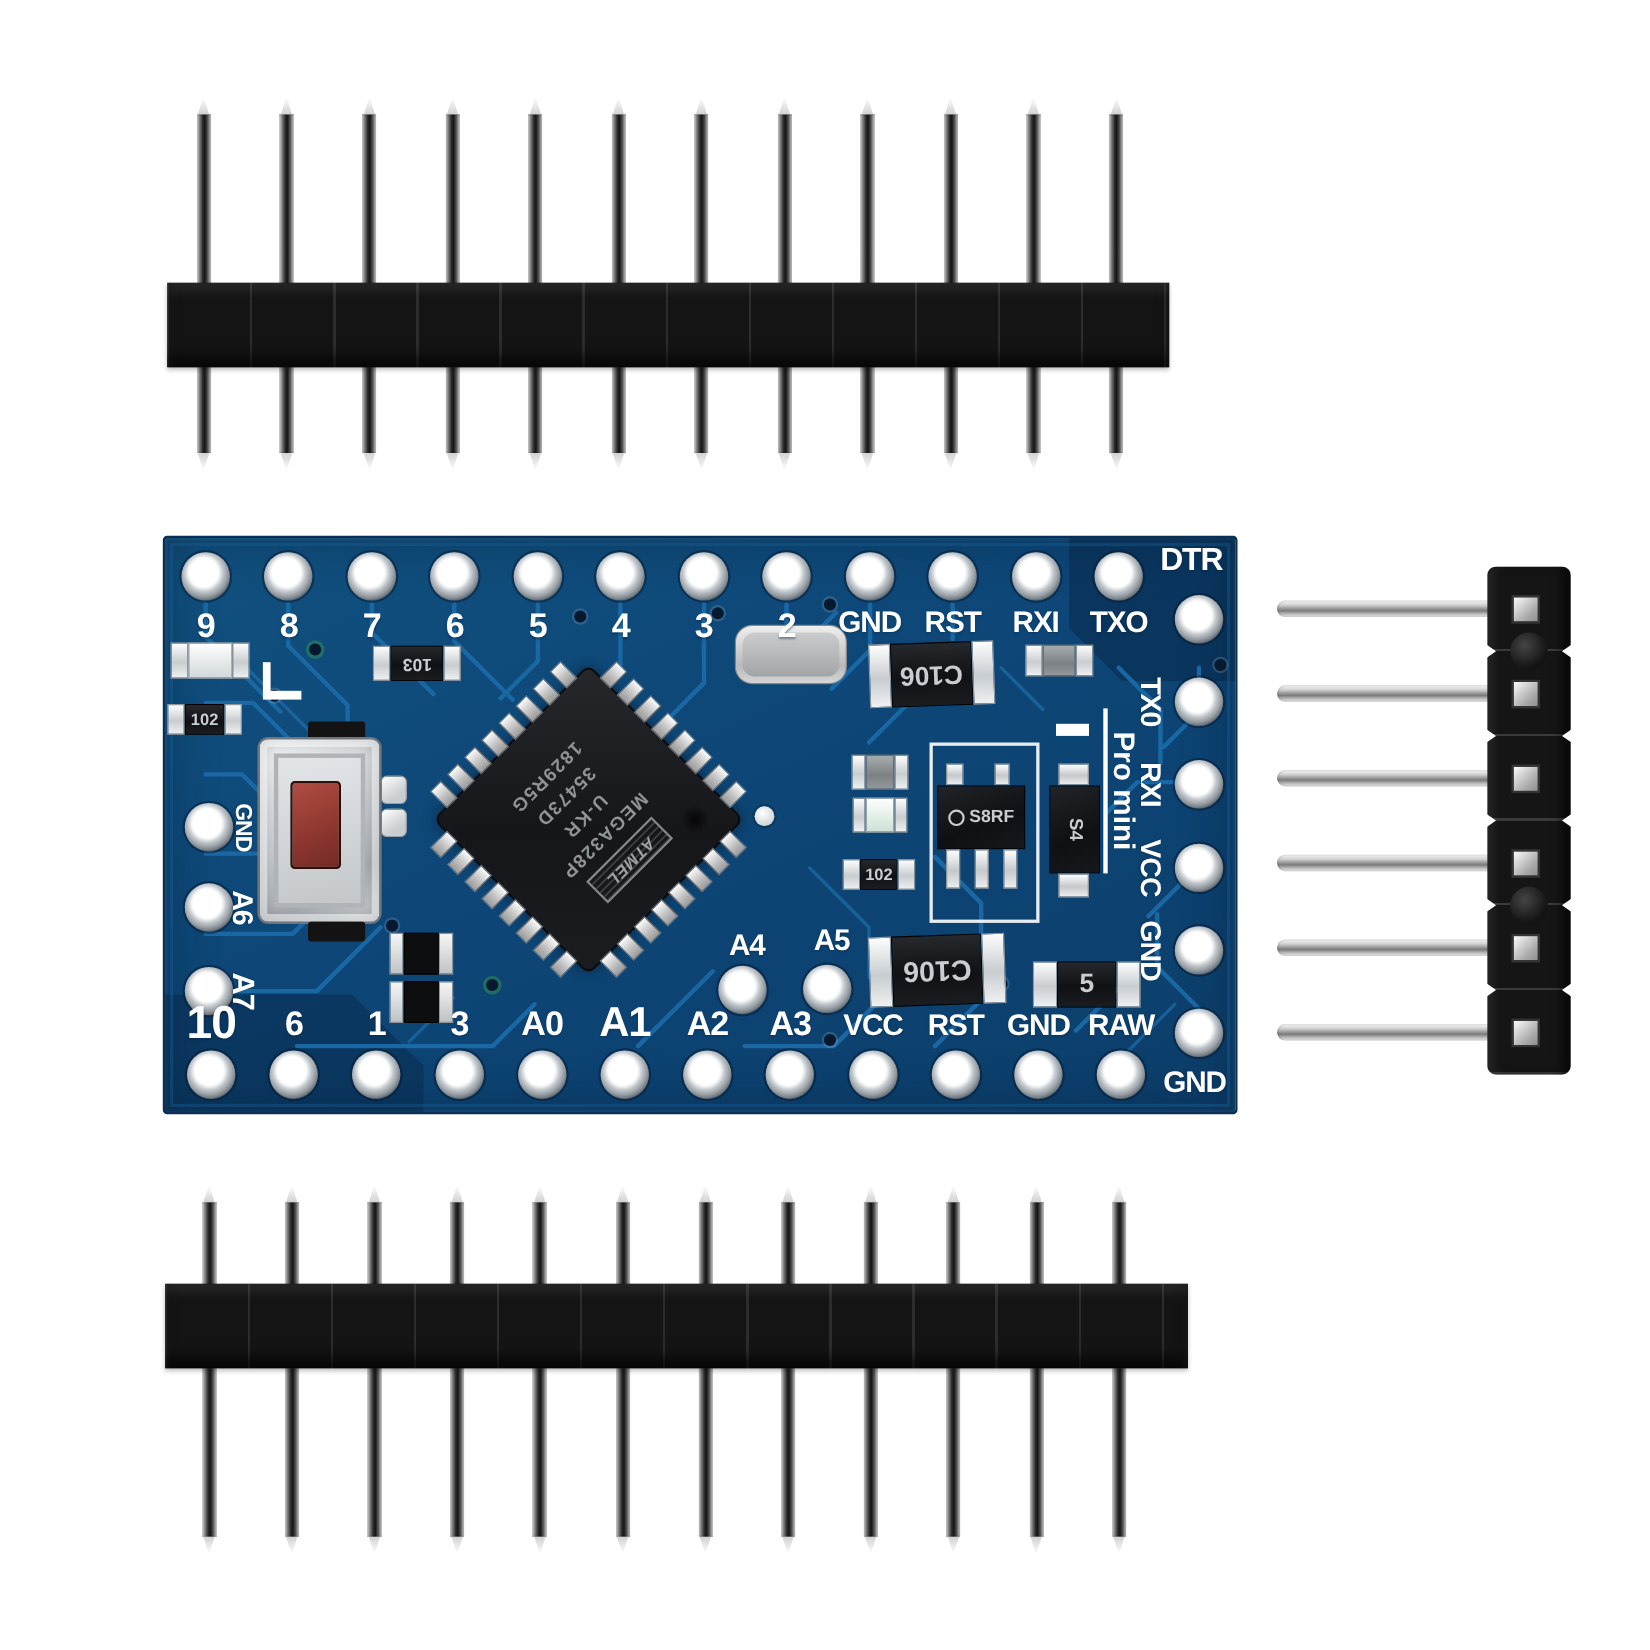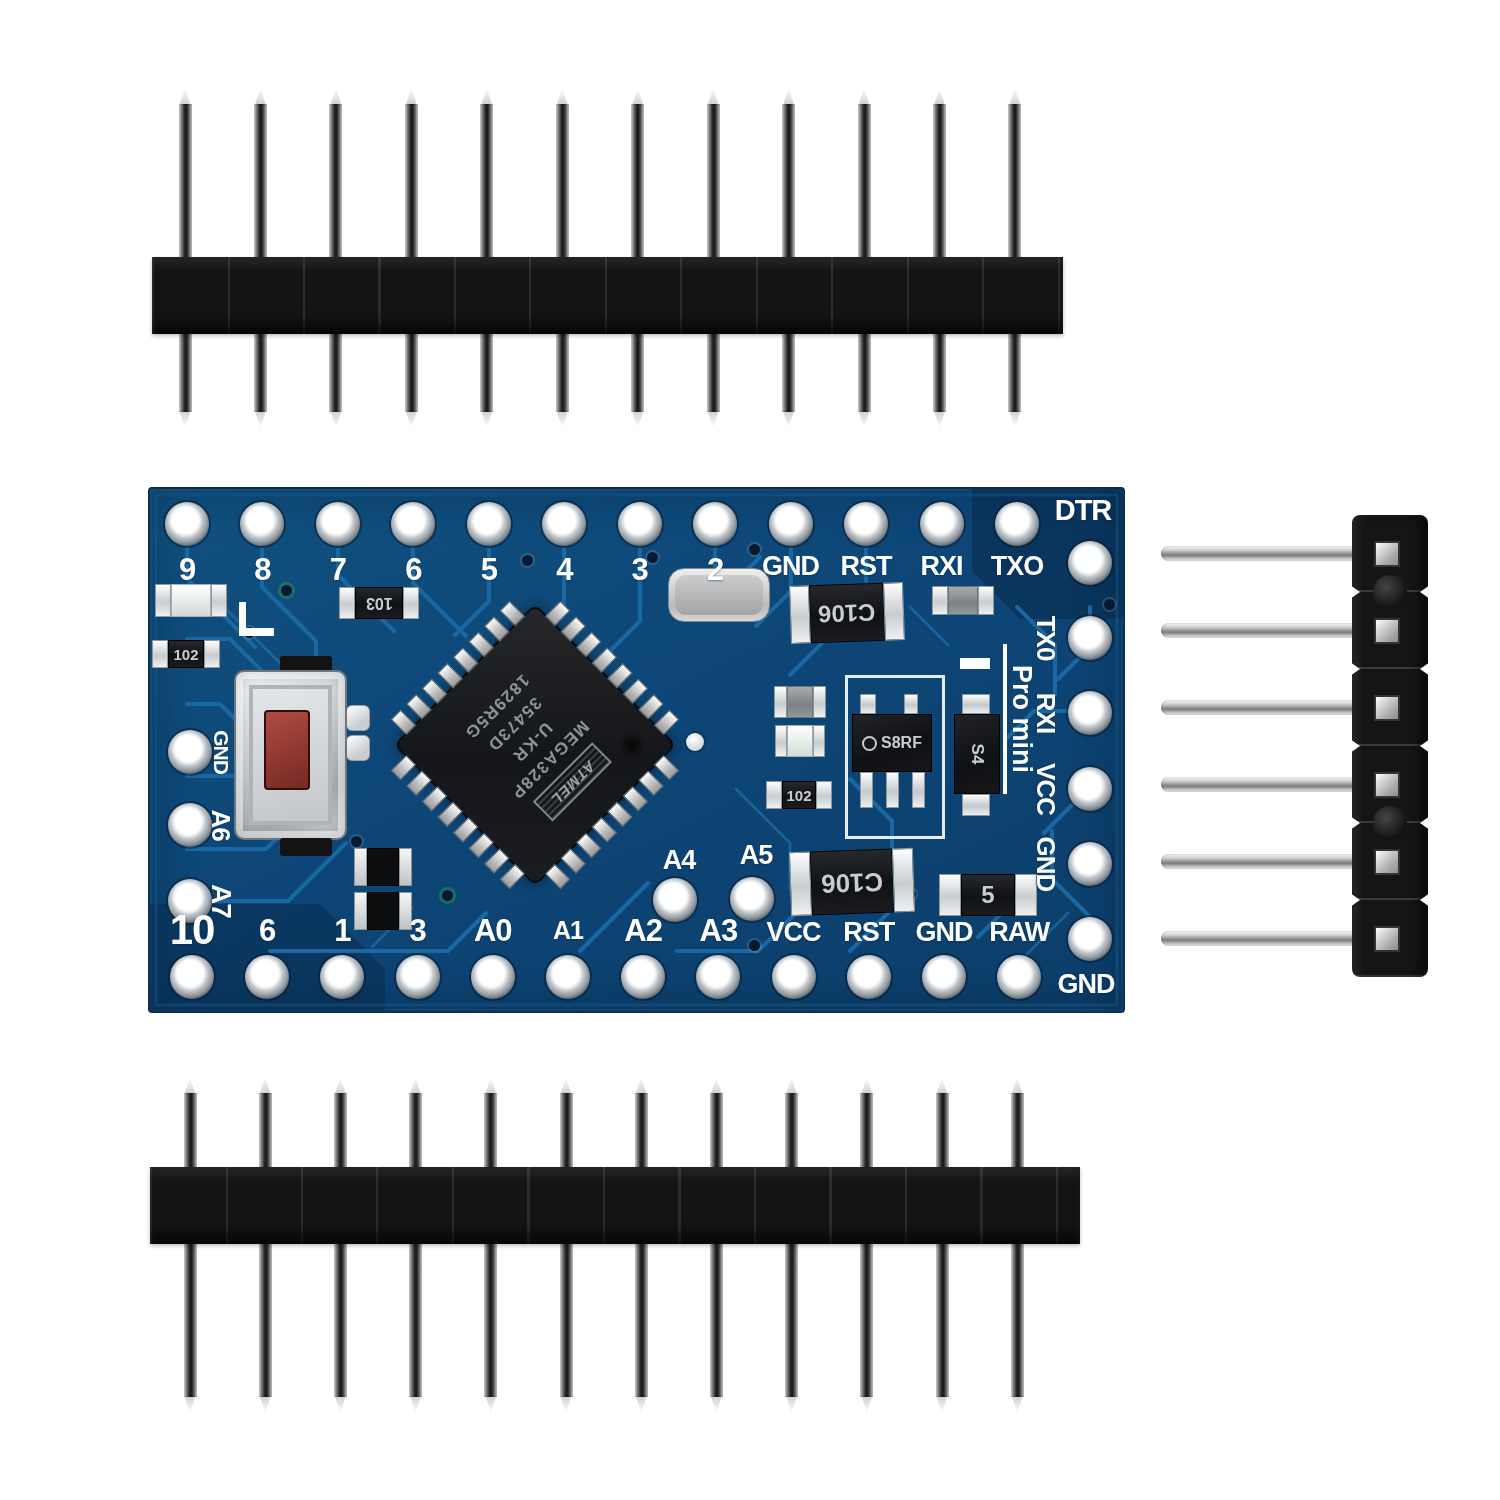--- a/index.html
+++ b/index.html
@@ -499,21 +499,21 @@
       <div class="lbl" style="left: 42px; top: 441px; font-size: 42px; transform: translate(-50%, -50%);">10</div>
       <div class="hole" style="left: 95.2px; top: 466px;"></div>
       <div class="lbl" style="left: 117.2px; top: 441px; font-size: 31px; transform: translate(-50%, -50%);">6</div>
       <div class="hole" style="left: 170.4px; top: 466px;"></div>
       <div class="lbl" style="left: 192.4px; top: 441px; font-size: 31px; transform: translate(-50%, -50%);">1</div>
       <div class="hole" style="left: 245.6px; top: 466px;"></div>
       <div class="lbl" style="left: 267.6px; top: 441px; font-size: 31px; transform: translate(-50%, -50%);">3</div>
       <div class="hole" style="left: 320.8px; top: 466px;"></div>
       <div class="lbl" style="left: 342.8px; top: 441px; font-size: 31px; transform: translate(-50%, -50%);">A0</div>
       <div class="hole" style="left: 396px; top: 466px;"></div>
-      <div class="lbl" style="left: 418px; top: 441px; font-size: 25px; transform: translate(-50%, -50%);">A1</div>
+      <div class="lbl" style="left: 418px; top: 441px; font-size: 38px; transform: translate(-50%, -50%);">A1</div>
       <div class="hole" style="left: 471.2px; top: 466px;"></div>
       <div class="lbl" style="left: 493.2px; top: 441px; font-size: 31px; transform: translate(-50%, -50%);">A2</div>
       <div class="hole" style="left: 546.4px; top: 466px;"></div>
       <div class="lbl" style="left: 568.4px; top: 441px; font-size: 31px; transform: translate(-50%, -50%);">A3</div>
       <div class="hole" style="left: 621.6px; top: 466px;"></div>
       <div class="lbl" style="left: 643.6px; top: 443px; font-size: 27px; transform: translate(-50%, -50%);">VCC</div>
       <div class="hole" style="left: 696.8px; top: 466px;"></div>
       <div class="lbl" style="left: 718.8px; top: 443px; font-size: 27px; transform: translate(-50%, -50%);">RST</div>
       <div class="hole" style="left: 772px; top: 466px;"></div>
       <div class="lbl" style="left: 794px; top: 443px; font-size: 27px; transform: translate(-50%, -50%);">GND</div>

